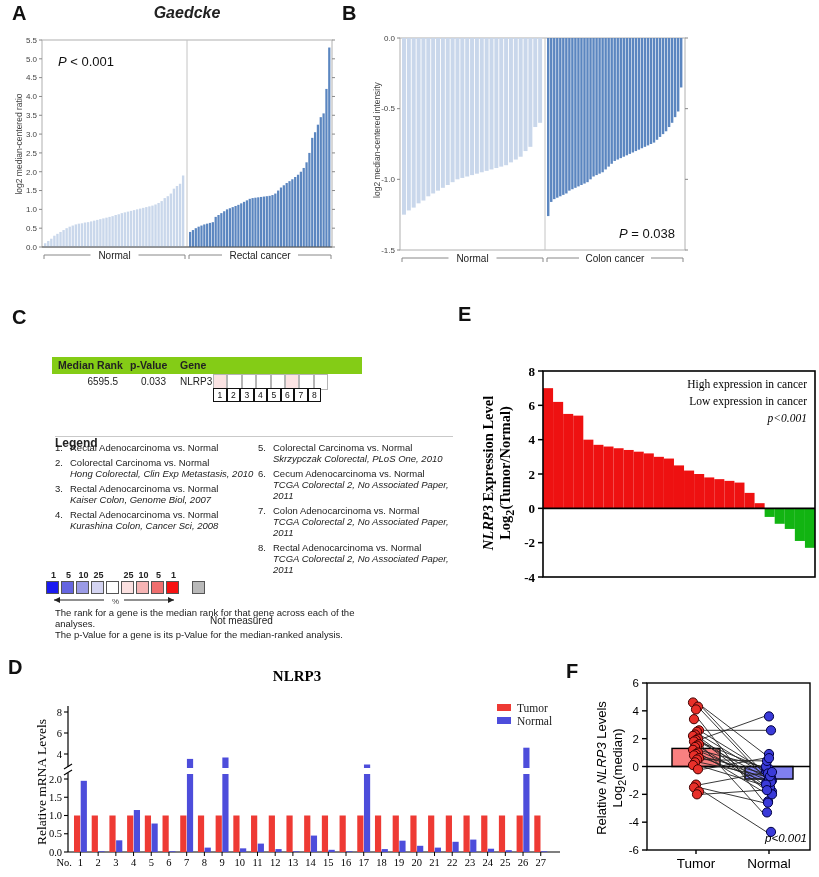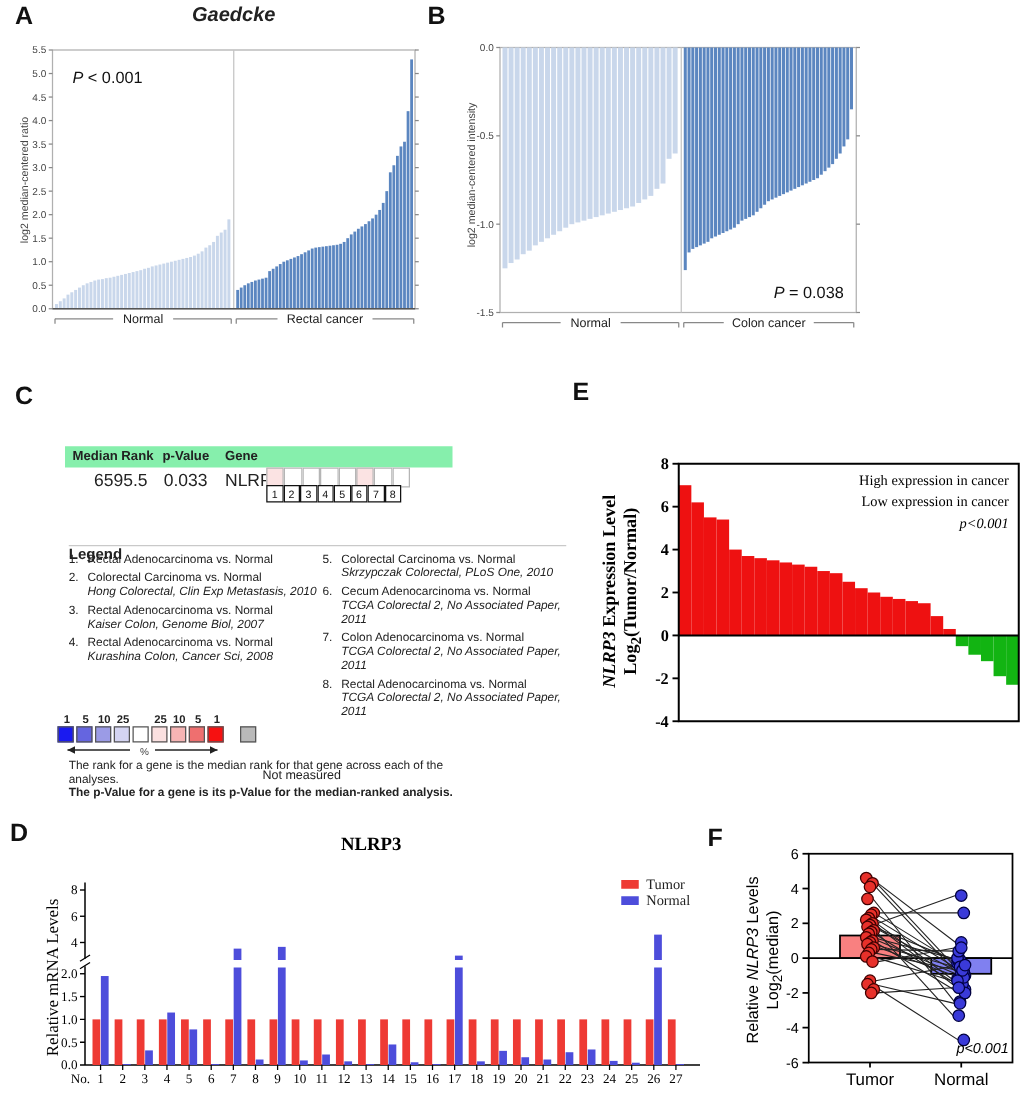--- a/index.html
+++ b/index.html
@@ -9,23 +9,23 @@
   .letter{font-size:20px;font-weight:bold;color:#111;}
   .ptitle{font-size:16px;font-weight:bold;font-style:italic;text-align:center;color:#222;}
   .rot{transform:rotate(-90deg);text-align:center;}
   .ylab-ab{font-size:8.5px;color:#444;white-space:nowrap;}
   .ylab-e{font-family:"Liberation Serif",serif;font-weight:bold;font-size:14.5px;line-height:17px;color:#000;white-space:nowrap;}
   .ylab-f{font-size:13px;line-height:16px;color:#000;white-space:nowrap;}
   .ylab-d{font-family:"Liberation Serif",serif;font-size:13.5px;color:#000;white-space:nowrap;}
   
   .c-title{font-size:13px;font-weight:bold;text-align:center;color:#222;}
   .c-sub{font-size:11px;text-align:center;color:#333;}
-  .c-head{background:#86efac;height:17px;}
+  .c-head{background:#84cc16;height:17px;}
   .c-head span{position:absolute;font-size:10.5px;font-weight:bold;color:#222;top:2px;}
-  .c-datarow span{position:absolute;font-size:14px;color:#222;top:2px;}
+  .c-datarow span{position:absolute;font-size:10px;color:#222;top:2px;}
   .gene-link{color:#2a6bb5;}
   .c-cells{display:flex;}
   .c-cell{width:12.4px;height:14px;border:0.5px solid #b5b5b5;}
   .c-num{width:11.5px;height:12px;border:1.3px solid #111;background:#fff;font-size:8.5px;
          display:flex;align-items:center;justify-content:center;}
   .c-legend-title{font-size:12px;font-weight:bold;color:#222;}
   .c-rule{border-top:1px solid #c9c9c9;width:398px;}
   .citem{position:relative;padding-left:15px;margin-bottom:4px;font-size:9.5px;line-height:11px;color:#222;}
   .cnum{position:absolute;left:0;}
   .csrc{font-style:italic;}
@@ -375,21 +375,21 @@
       <line x1="8" y1="4" x2="58" y2="4" stroke="#222" stroke-width="1.2"></line>
       <polygon points="8,4 14,1 14,7" fill="#222"></polygon>
       <text x="66" y="8" font-size="8px" fill="#444">%</text>
       <line x1="78" y1="4" x2="128" y2="4" stroke="#222" stroke-width="1.2"></line>
       <polygon points="128,4 122,1 122,7" fill="#222"></polygon>
     </svg>
   <div class="abs scale-sq" style="left: 192px; top: 581px; background: rgb(185, 185, 185);" id="nm-sq"></div>
   <div class="abs nm-label" style="left:210px;top:583px;margin-top:32px;">Not measured</div>
 
   <div class="abs c-foot" style="left:55px;top:607px;width:335px;">The rank for a gene is the median rank for that gene across each of the analyses.</div>
-  <div class="abs c-foot" style="left:55px;top:629px;width:360px;font-weight:bold;">The p-Value for a gene is its p-Value for the median-ranked analysis.</div>
+  <div class="abs c-foot" style="left:55px;top:629px;width:360px;">The p-Value for a gene is its p-Value for the median-ranked analysis.</div>
 
   <div class="abs letter" style="left:458px;top:303px;">E</div>
   <div id="panelE" class="abs" style="left:455px;top:300px;width:364px;height:300px;">
     <div class="abs rot ylab-e" style="left:-78px;top:156px;width:240px;height:34px;">
       <div><i>NLRP3</i><span> Expression Level</span></div>
       <div><span>Log</span><sub>2</sub><span>(Tumor/Normal)</span></div>
     </div>
     <svg id="svgE" style="left:0;top:0;" width="364" height="300">
         <line x1="83" y1="71" x2="88" y2="71" stroke="#000" stroke-width="1.5"></line>
         <text x="80" y="75.5" text-anchor="end" font-size="13px" font-weight="bold" font-family="&quot;Liberation Serif&quot;,serif">8</text>

